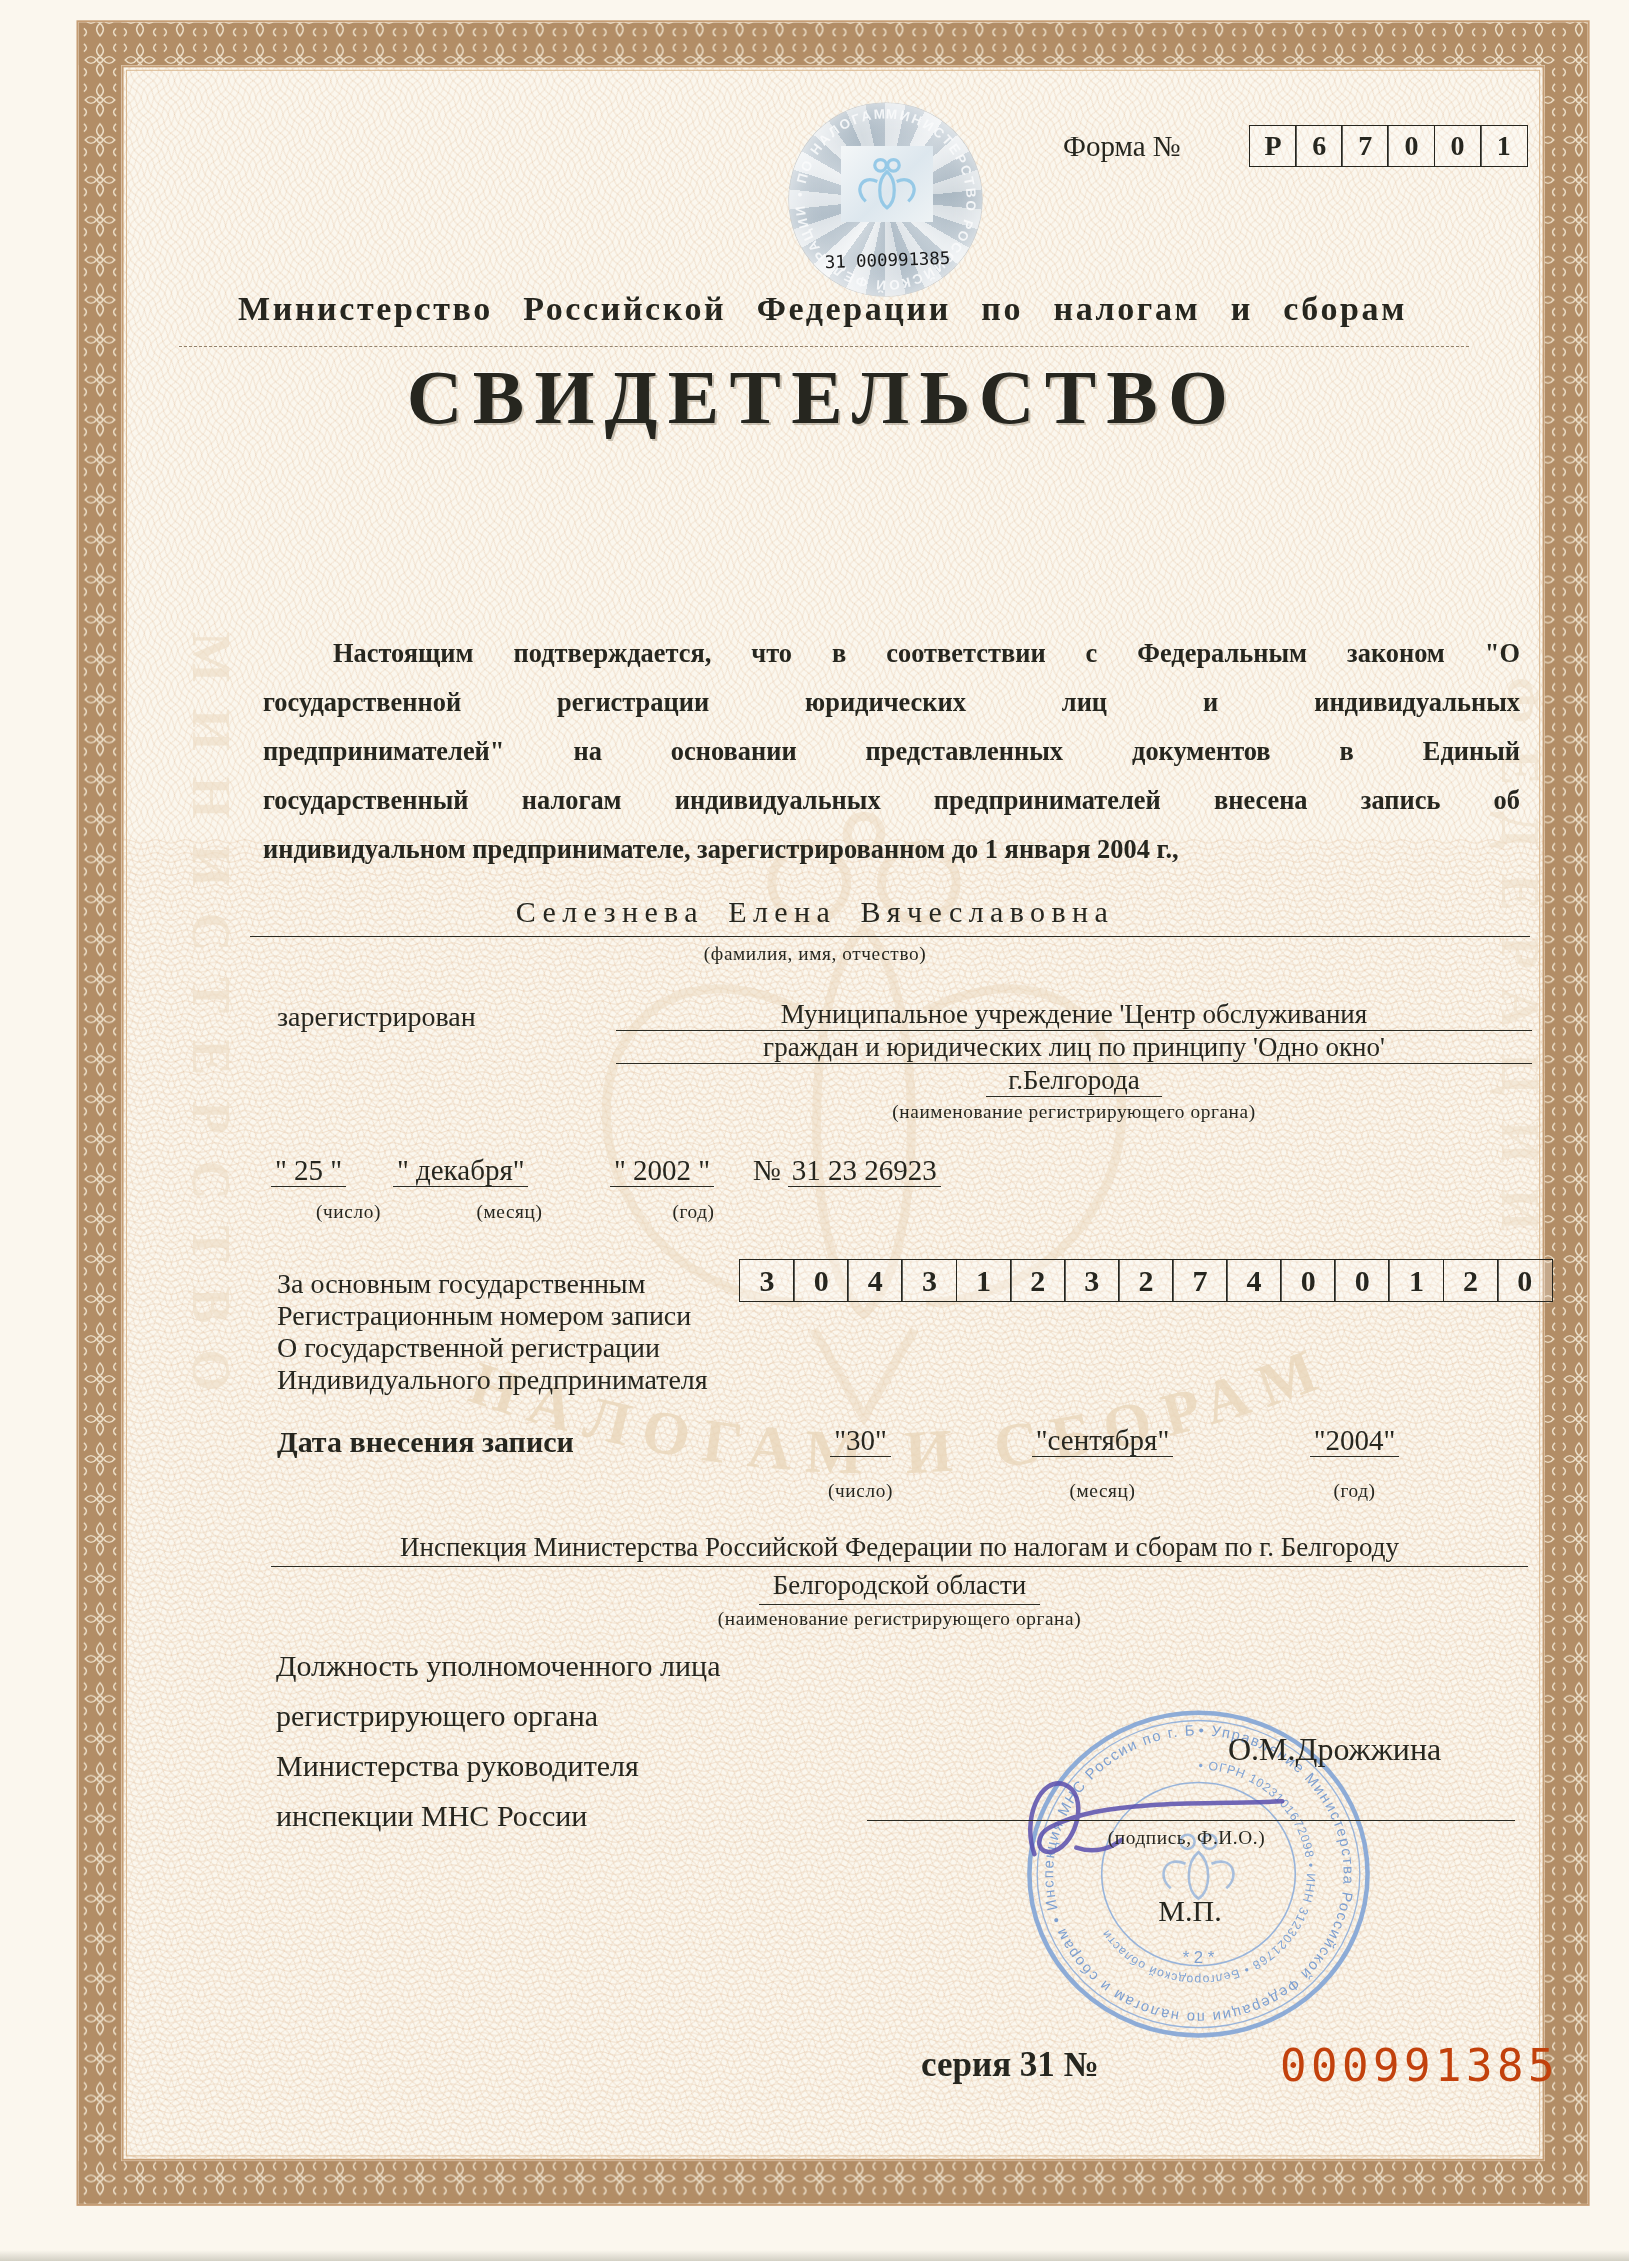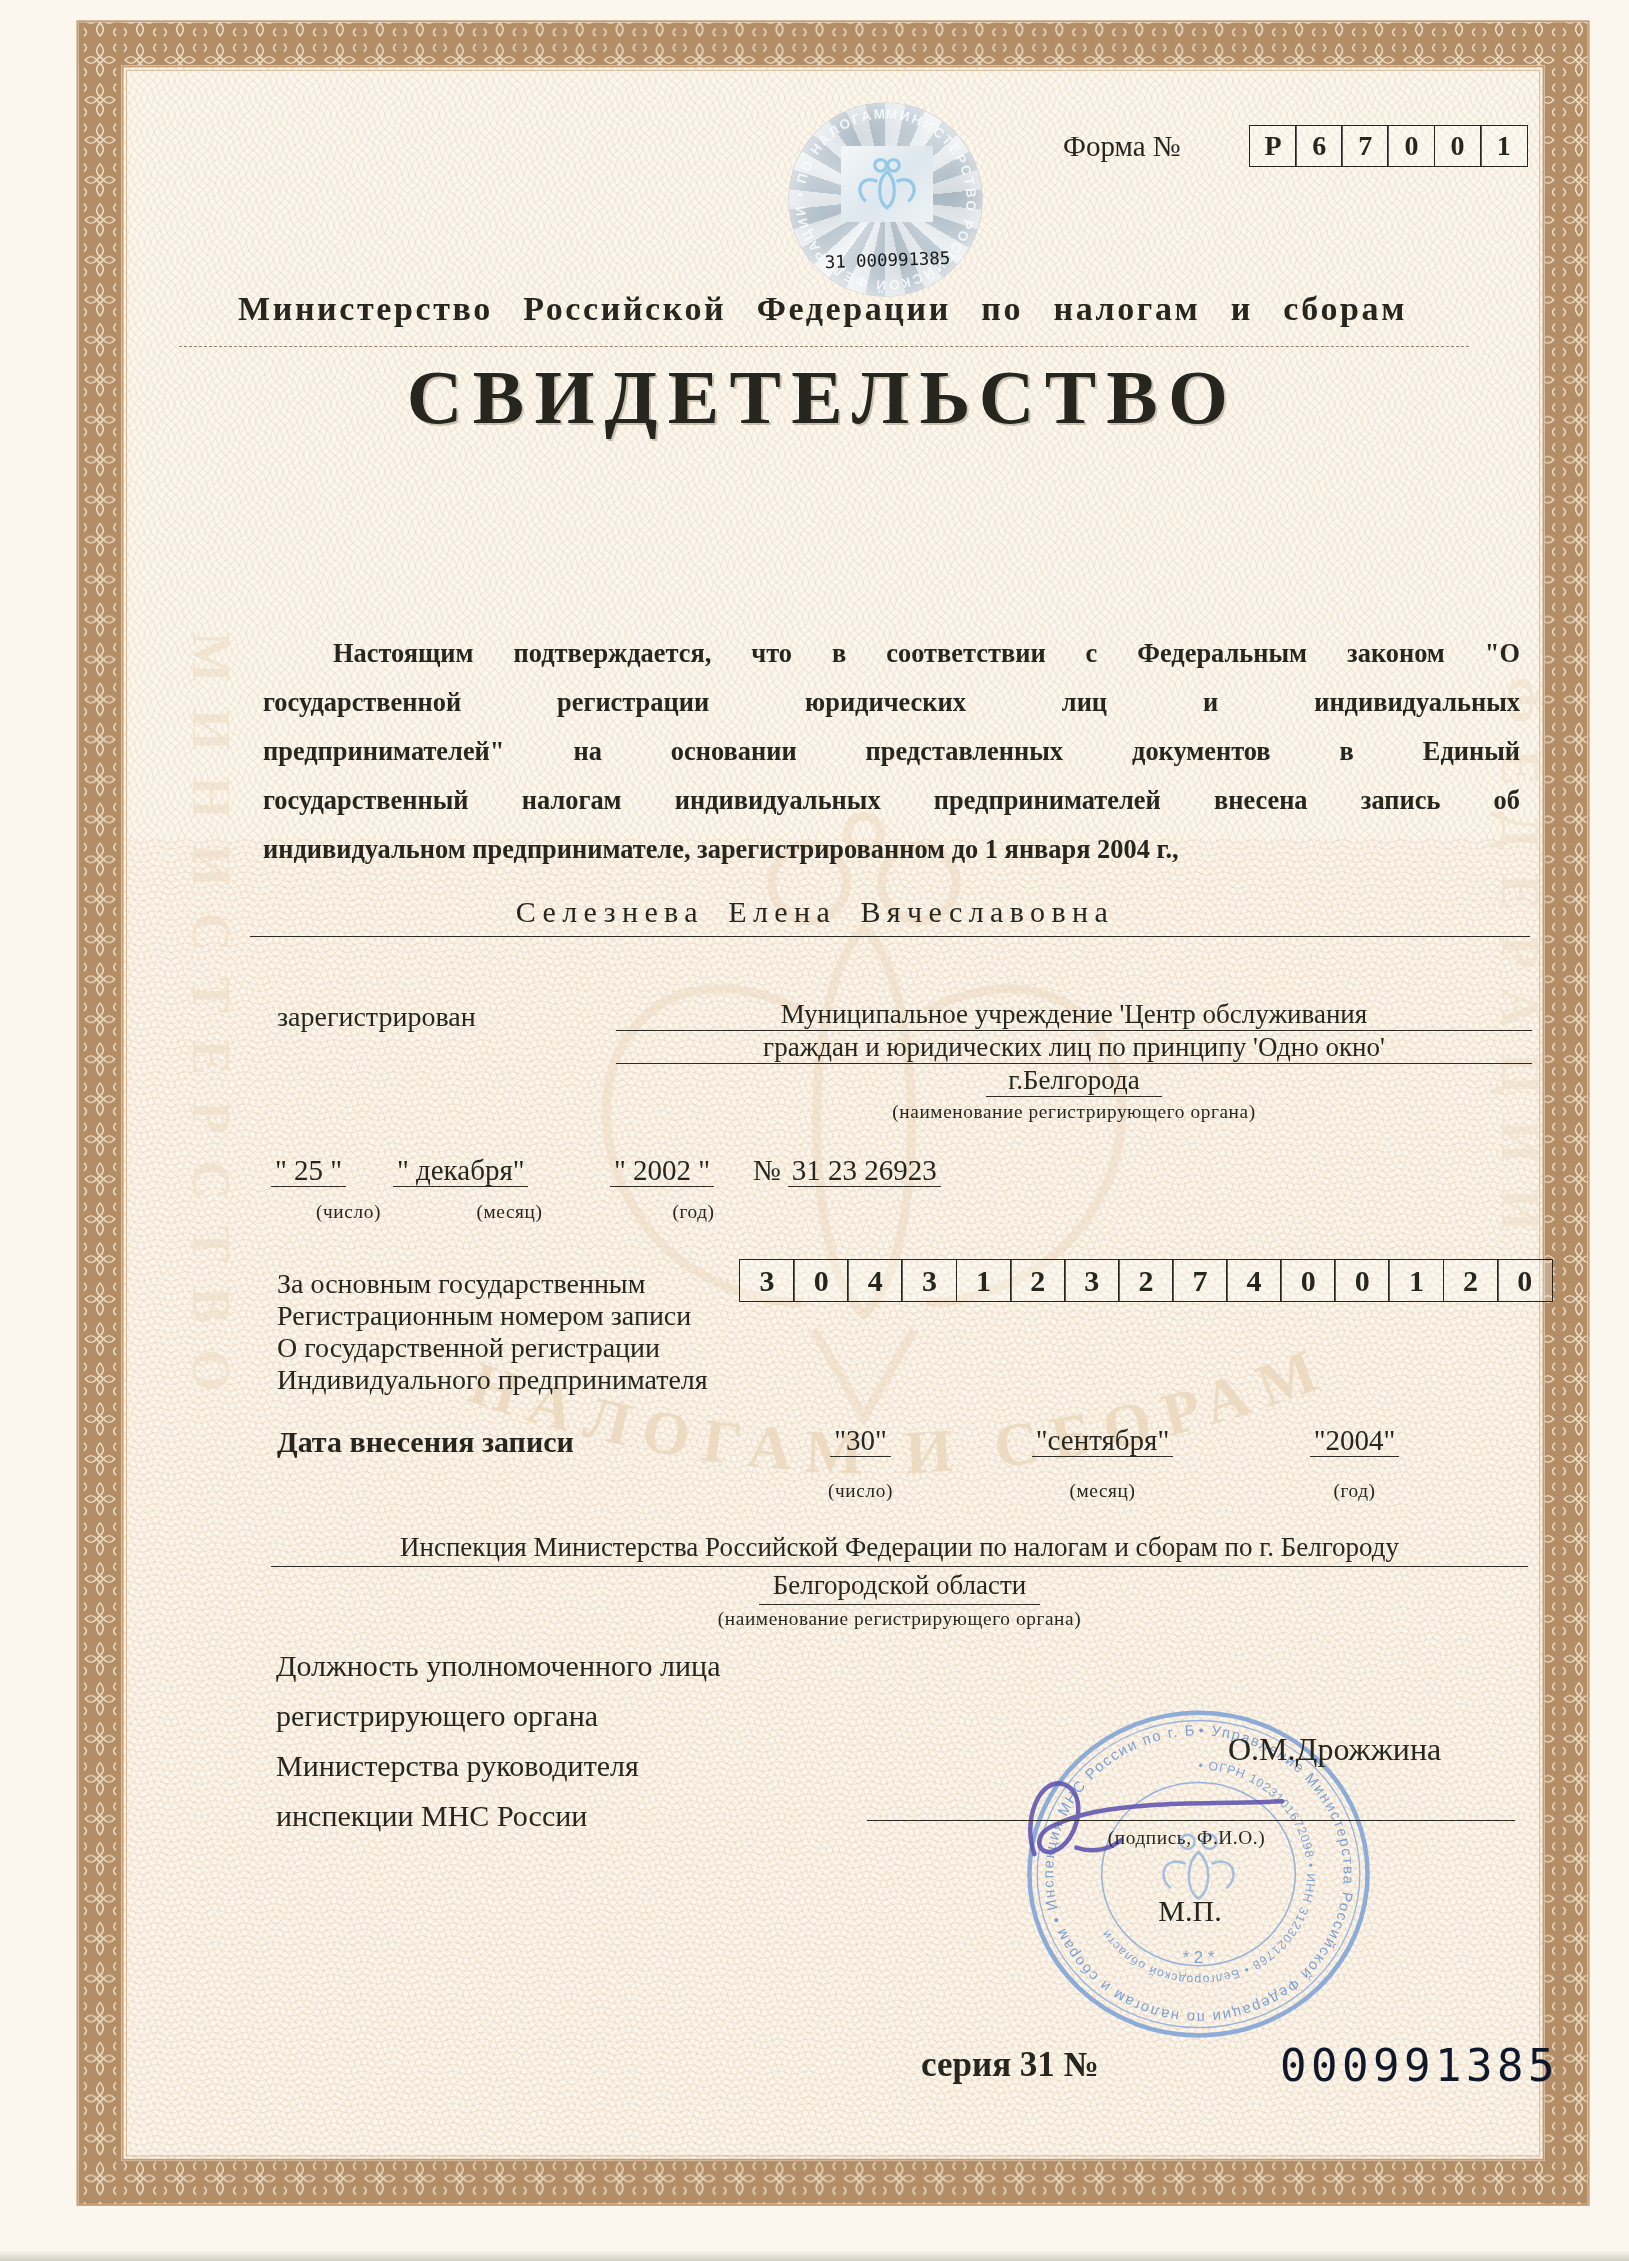--- a/index.html
+++ b/index.html
@@ -70,21 +70,21 @@
   .inspection-cap{left:271px;top:1608px;width:1257px;}
   
   .official{left:276px;top:1641px;width:645px;font-size:30px;line-height:50px;}
   .official-name{left:1228px;top:1731px;width:303px;font-size:32px;}
   .sign-rule{left:867px;top:1820px;width:648px;border-top:1.9px solid #2a2a22;height:0;}
   .sign-cap{left:993px;top:1827px;width:387px;}
   .mp-mark{left:1132px;top:1894px;width:116px;font-size:30px;}
   
   .series-label{left:921px;top:2045px;font-size:35px;font-weight:bold;}
   .series-number{left:1280px;top:2040px;font-family:"DejaVu Sans Mono",monospace;
-    font-size:44px;letter-spacing:4.5px;color:#0f172a;}
+    font-size:44px;letter-spacing:4.5px;color:#c2410c;}
   
   .holo{left:789px;top:103px;width:193px;height:193px;border-radius:50%;
     background:
       repeating-conic-gradient(rgba(255,255,255,.38) 0 12deg, rgba(141,160,176,.34) 12deg 24deg),
       conic-gradient(#cdd5dc,#e9edf0 40deg,#b9c4cc 85deg,#e0e6ea 130deg,#c2ccd4 170deg,#eef1f3 215deg,#c5cfd7 255deg,#e4e9ed 300deg,#bcc7cf 340deg,#cdd5dc);
     box-shadow:0 0 0 0.6px #c2c9cf, inset 0 0 30px rgba(255,255,255,.75);}
   .holo-core{position:absolute;left:52px;top:43px;width:92px;height:76px;
     background:linear-gradient(135deg,#f4f7f8,#dde7ee 55%,#eef3f5);}
   .holo-num{position:absolute;left:18px;top:147px;width:161px;text-align:center;
     font-family:"DejaVu Sans Mono",monospace;font-size:17.4px;color:#181818;
@@ -198,20 +198,21 @@
   <div class="abs para">
     <div class="jline first">Настоящим подтверждается, что в соответствии с Федеральным законом "О</div>
     <div class="jline">государственной регистрации юридических лиц и индивидуальных</div>
     <div class="jline">предпринимателей" на основании представленных документов в Единый</div>
     <div class="jline">государственный налогам индивидуальных предпринимателей внесена запись об</div>
     <div class="jline last">индивидуальном предпринимателе, зарегистрированном до 1 января 2004 г.,</div>
   </div>
 
   <div class="abs person-name center">Селезнева Елена Вячеславовна</div>
   <div class="abs person-rule"></div>
+  <div class="abs person-cap small-cap center">(фамилия, имя, отчество)</div>
 
   <div class="abs reg-label">зарегистрирован</div>
   <div class="abs authority">
     <span class="full">Муниципальное учреждение 'Центр обслуживания</span>
     <span class="full">граждан и юридических лиц по принципу 'Одно окно'</span>
     <div class="center"><span class="part">г.Белгорода</span></div>
   </div>
   <div class="abs authority-cap small-cap center">(наименование регистрирующего органа)</div>
 
   <div class="abs reg-day dval">

